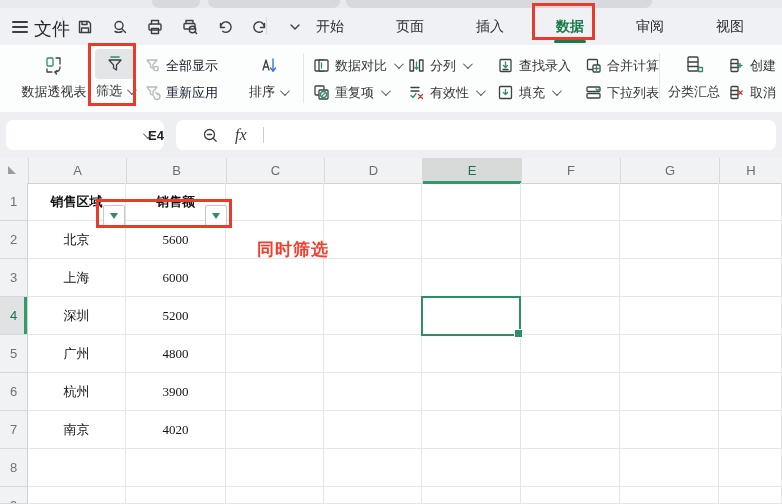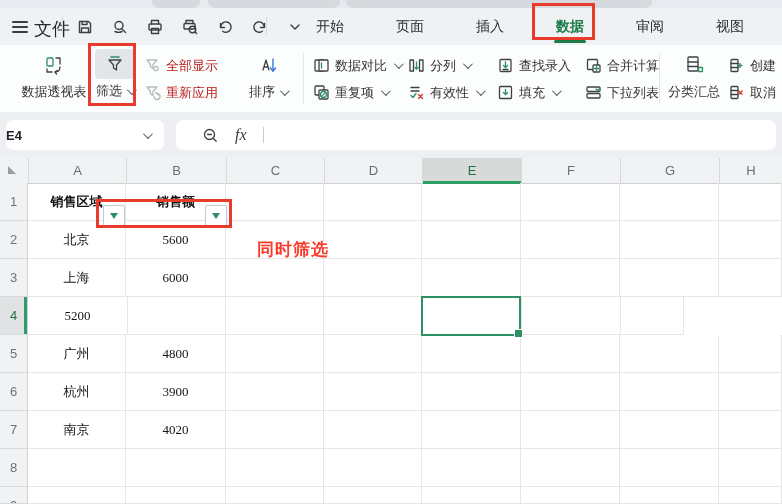--- a/index.html
+++ b/index.html
@@ -22,31 +22,31 @@
   .tab.active{color:#1a7a48;font-weight:700;}
   .tab.active .underline{position:absolute;left:50%;transform:translateX(-50%);bottom:2px;width:32px;height:3px;background:#1a7a48;border-radius:2px;}
   
   .ribbon{position:absolute;left:0;top:45px;width:782px;height:67px;background:#fcfdfd;border-bottom:1px solid #e2e3e5;}
   .bigbtn{position:absolute;top:5px;text-align:center;cursor:pointer;}
   .bigbtn .ictop{height:30px;display:flex;align-items:center;justify-content:center;}
   .bigbtn .blabel{font-size:13px;color:#333;margin-top:3px;display:flex;align-items:center;justify-content:center;gap:3px;}
   .iconbg{background:#e3e5e8;border-radius:4px;width:40px;height:30px;display:flex;align-items:center;justify-content:center;}
   .stack{position:absolute;display:flex;flex-direction:column;justify-content:center;gap:9px;}
   .sitem{display:flex;align-items:center;gap:5px;font-size:13px;color:#333;cursor:pointer;white-space:nowrap;}
-  .sitem.disabled{color:#b91c1c;cursor:default;justify-content:flex-end;}
+  .sitem.disabled{color:#0f172a;cursor:default;justify-content:flex-end;}
   .rsep{position:absolute;top:8px;width:1px;height:50px;background:#e4e5e7;}
   .chev{display:inline-block;width:6px;height:6px;border-right:1.4px solid #55585c;border-bottom:1.4px solid #55585c;transform:rotate(45deg) translateY(-2px);margin-left:2px;}
   .ric{display:inline-flex;width:17px;height:17px;align-items:center;justify-content:center;flex:0 0 auto;}
   .ric svg{stroke:#3e4144;fill:none;stroke-width:1.3;stroke-linecap:round;stroke-linejoin:round;}
   .ric.gray svg{stroke:#b7babf;}
   .clipcol{position:absolute;overflow:hidden;}
   
   .fbar{position:absolute;left:0;top:112px;width:782px;height:46px;background:#edeff2;}
   .namebox{position:absolute;left:6px;top:8px;width:158px;height:30px;background:#fff;border-radius:7px;
-           display:flex;align-items:center;justify-content:flex-start;font-size:13px;font-weight:700;color:#202225;cursor:pointer;}
+           display:flex;align-items:center;justify-content:flex-end;font-size:13px;font-weight:700;color:#202225;cursor:pointer;}
   .namebox .chev{position:absolute;right:14px;top:12px;}
   .fxbox{position:absolute;left:176px;top:8px;width:600px;height:30px;background:#fff;border-radius:7px;display:flex;align-items:center;}
   .fxbox .zic{margin-left:26px;display:flex;}
   .fxbox .fx{margin-left:16px;font-family:"Liberation Serif",serif;font-style:italic;font-size:16px;color:#3a3d40;}
   .fxcaret{margin-left:16px;width:1px;height:16px;background:#c9ccd0;}
   
   .sheet{position:absolute;left:0;top:158px;width:782px;height:346px;background:#fff;overflow:hidden;}
   .chrow{position:absolute;left:0;top:0;height:25px;display:flex;border-bottom:1px solid #cfd1d3;}
   .corner{width:28px;height:25px;background:#f1f2f3;border-right:1px solid #d8d9db;position:relative;flex:0 0 auto;}
   .colhead{height:25px;background:#f1f2f3;border-right:1px solid #d8d9db;box-sizing:border-box;
@@ -431,20 +431,21 @@
           <div class="cell" style="width: 100px; height: 38px;">6000</div>
           <div class="cell" style="width: 98px; height: 38px;"></div>
           <div class="cell" style="width: 98px; height: 38px;"></div>
           <div class="cell" style="width: 99px; height: 38px;"></div>
           <div class="cell" style="width: 99px; height: 38px;"></div>
           <div class="cell" style="width: 99px; height: 38px;"></div>
           <div class="cell" style="width: 63px; height: 38px;"></div>
         </div>
         <div class="grow">
           <div class="rowhead sel" style="height: 38px;">4</div>
+          <div class="cell" style="width: 98px; height: 38px;">深圳</div>
           <div class="cell" style="width: 100px; height: 38px;">5200</div>
           <div class="cell" style="width: 98px; height: 38px;"></div>
           <div class="cell" style="width: 98px; height: 38px;"></div>
           <div class="cell" style="width: 99px; height: 38px;"></div>
           <div class="cell" style="width: 99px; height: 38px;"></div>
           <div class="cell" style="width: 99px; height: 38px;"></div>
           <div class="cell" style="width: 63px; height: 38px;"></div>
         </div>
         <div class="grow">
           <div class="rowhead" style="height: 38px;">5</div>

